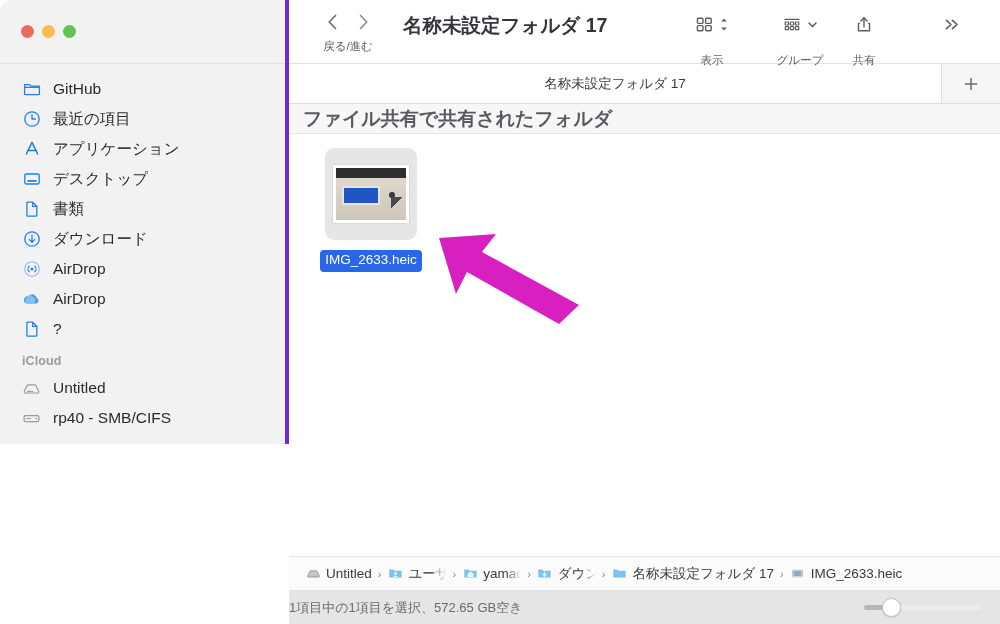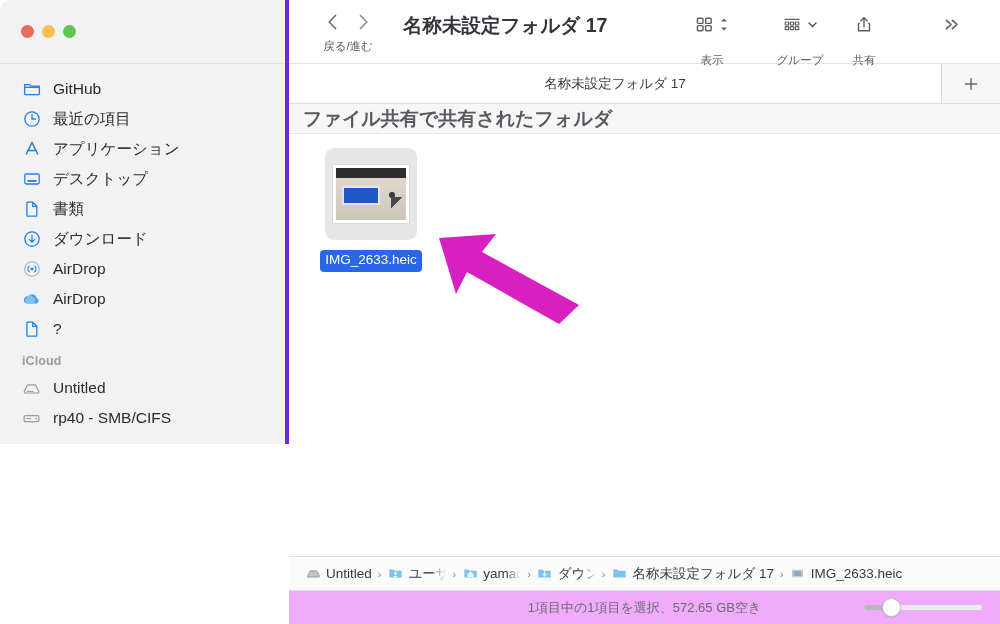--- a/index.html
+++ b/index.html
@@ -360,22 +360,21 @@
     align-items: center;
     justify-content: center;
   }
 
   
   .statusbar {
     height: 34px;
     flex: 0 0 34px;
     display: flex;
     align-items: center;
-    justify-content: center;
-    background: #f0abfc;
+    background: #e5e5e5;
     border-top: 1px solid #e3e3e3;
     box-sizing: border-box;
     position: relative;
   }
   .status-text {
     font-size: 13px;
     color: #6b6b70;
   }
   .zoom-slider {
     position: absolute;

